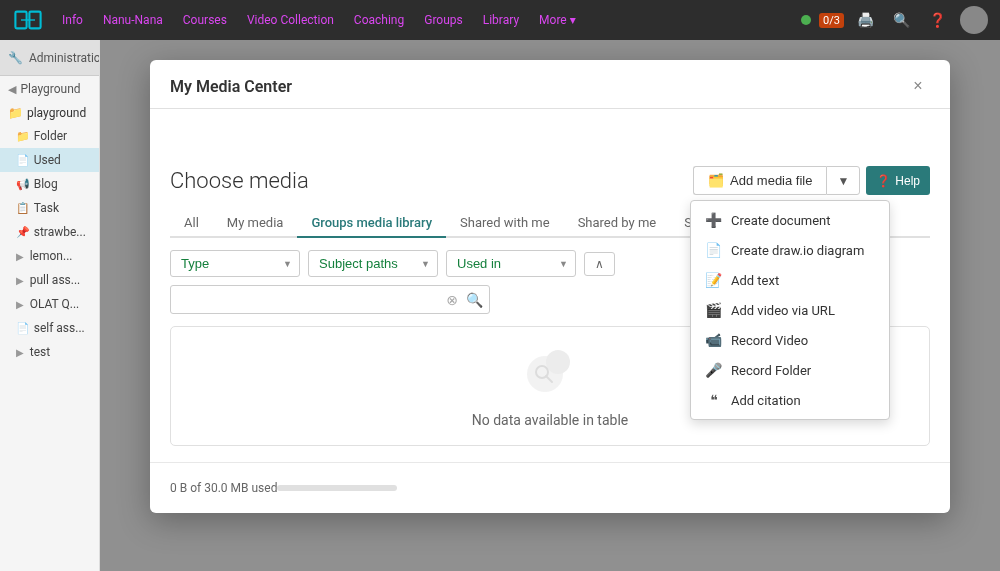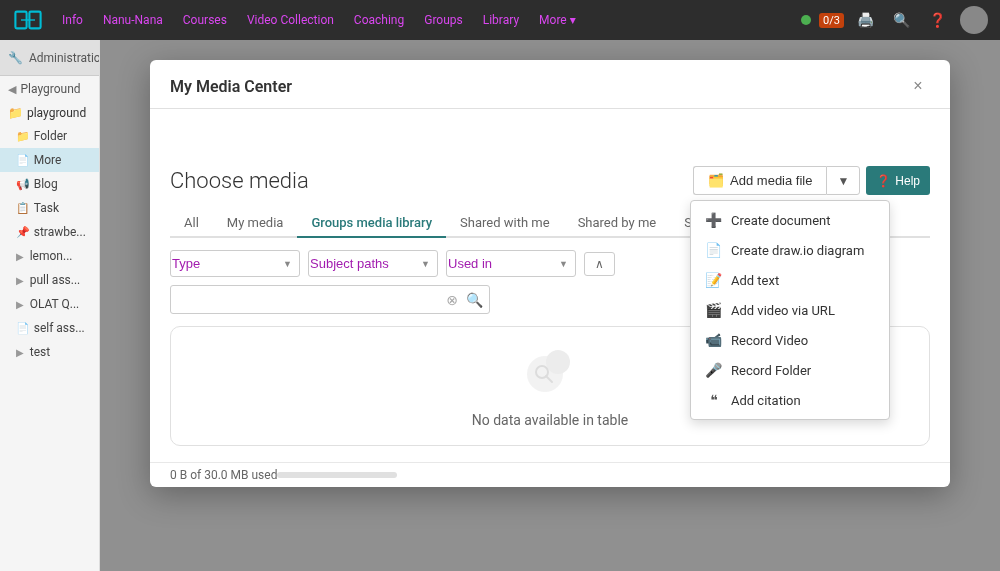--- a/index.html
+++ b/index.html
@@ -265,23 +265,23 @@
     .filters-row {
       display: flex;
       gap: 8px;
       margin-bottom: 8px;
       flex-wrap: wrap;
       align-items: center;
     }
     .filter-select {
       border: 1px solid #ccc;
       border-radius: 3px;
-      padding: 5px 28px 5px 1px;
+      padding: 5px 28px 5px 10px;
       font-size: 13px;
-      color: #a21caf;
+      color: #15803d;
       background: #fff;
       appearance: none;
       cursor: pointer;
       position: relative;
       min-width: 130px;
     }
     .filter-select-wrap {
       position: relative;
       display: inline-block;
     }
@@ -337,21 +337,21 @@
       right: 6px; top: 50%;
       transform: translateY(-50%);
       cursor: pointer;
       color: #666; font-size: 14px;
     }
 
     
     .table-area {
       flex: 1;
       border: 1px solid #e0e0e0;
-      border-radius: 10px;
+      border-radius: 5px;
       background: #fff;
       display: flex;
       align-items: center;
       justify-content: center;
       min-height: 120px;
     }
     .empty-state {
       text-align: center;
       color: #888;
     }
@@ -362,21 +362,21 @@
       position: relative;
       display: inline-block;
     }
     .empty-text {
       font-size: 14px;
       color: #666;
     }
 
     
     .modal-footer {
-      padding: 5px 20px;
+      padding: 18px 20px;
       border-top: 1px solid #e8e8e8;
       font-size: 12px;
       color: #666;
       display: flex;
       align-items: center;
     }
     .storage-bar {
       width: 120px;
       height: 6px;
       background: #e0e0e0;
@@ -432,21 +432,21 @@
   <div class="sidebar-section">
     <span>📁</span>
     <span>playground</span>
   </div>
   <div class="sidebar-item">
     <span class="item-icon">📁</span>
     <span>Folder</span>
   </div>
   <div class="sidebar-item active">
     <span class="item-icon">📄</span>
-    <span>More</span>
+    <span>Used</span>
   </div>
   <div class="sidebar-item">
     <span class="item-icon">📢</span>
     <span>Blog</span>
   </div>
   <div class="sidebar-item">
     <span class="item-icon">📋</span>
     <span>Task</span>
   </div>
   <div class="sidebar-item">

